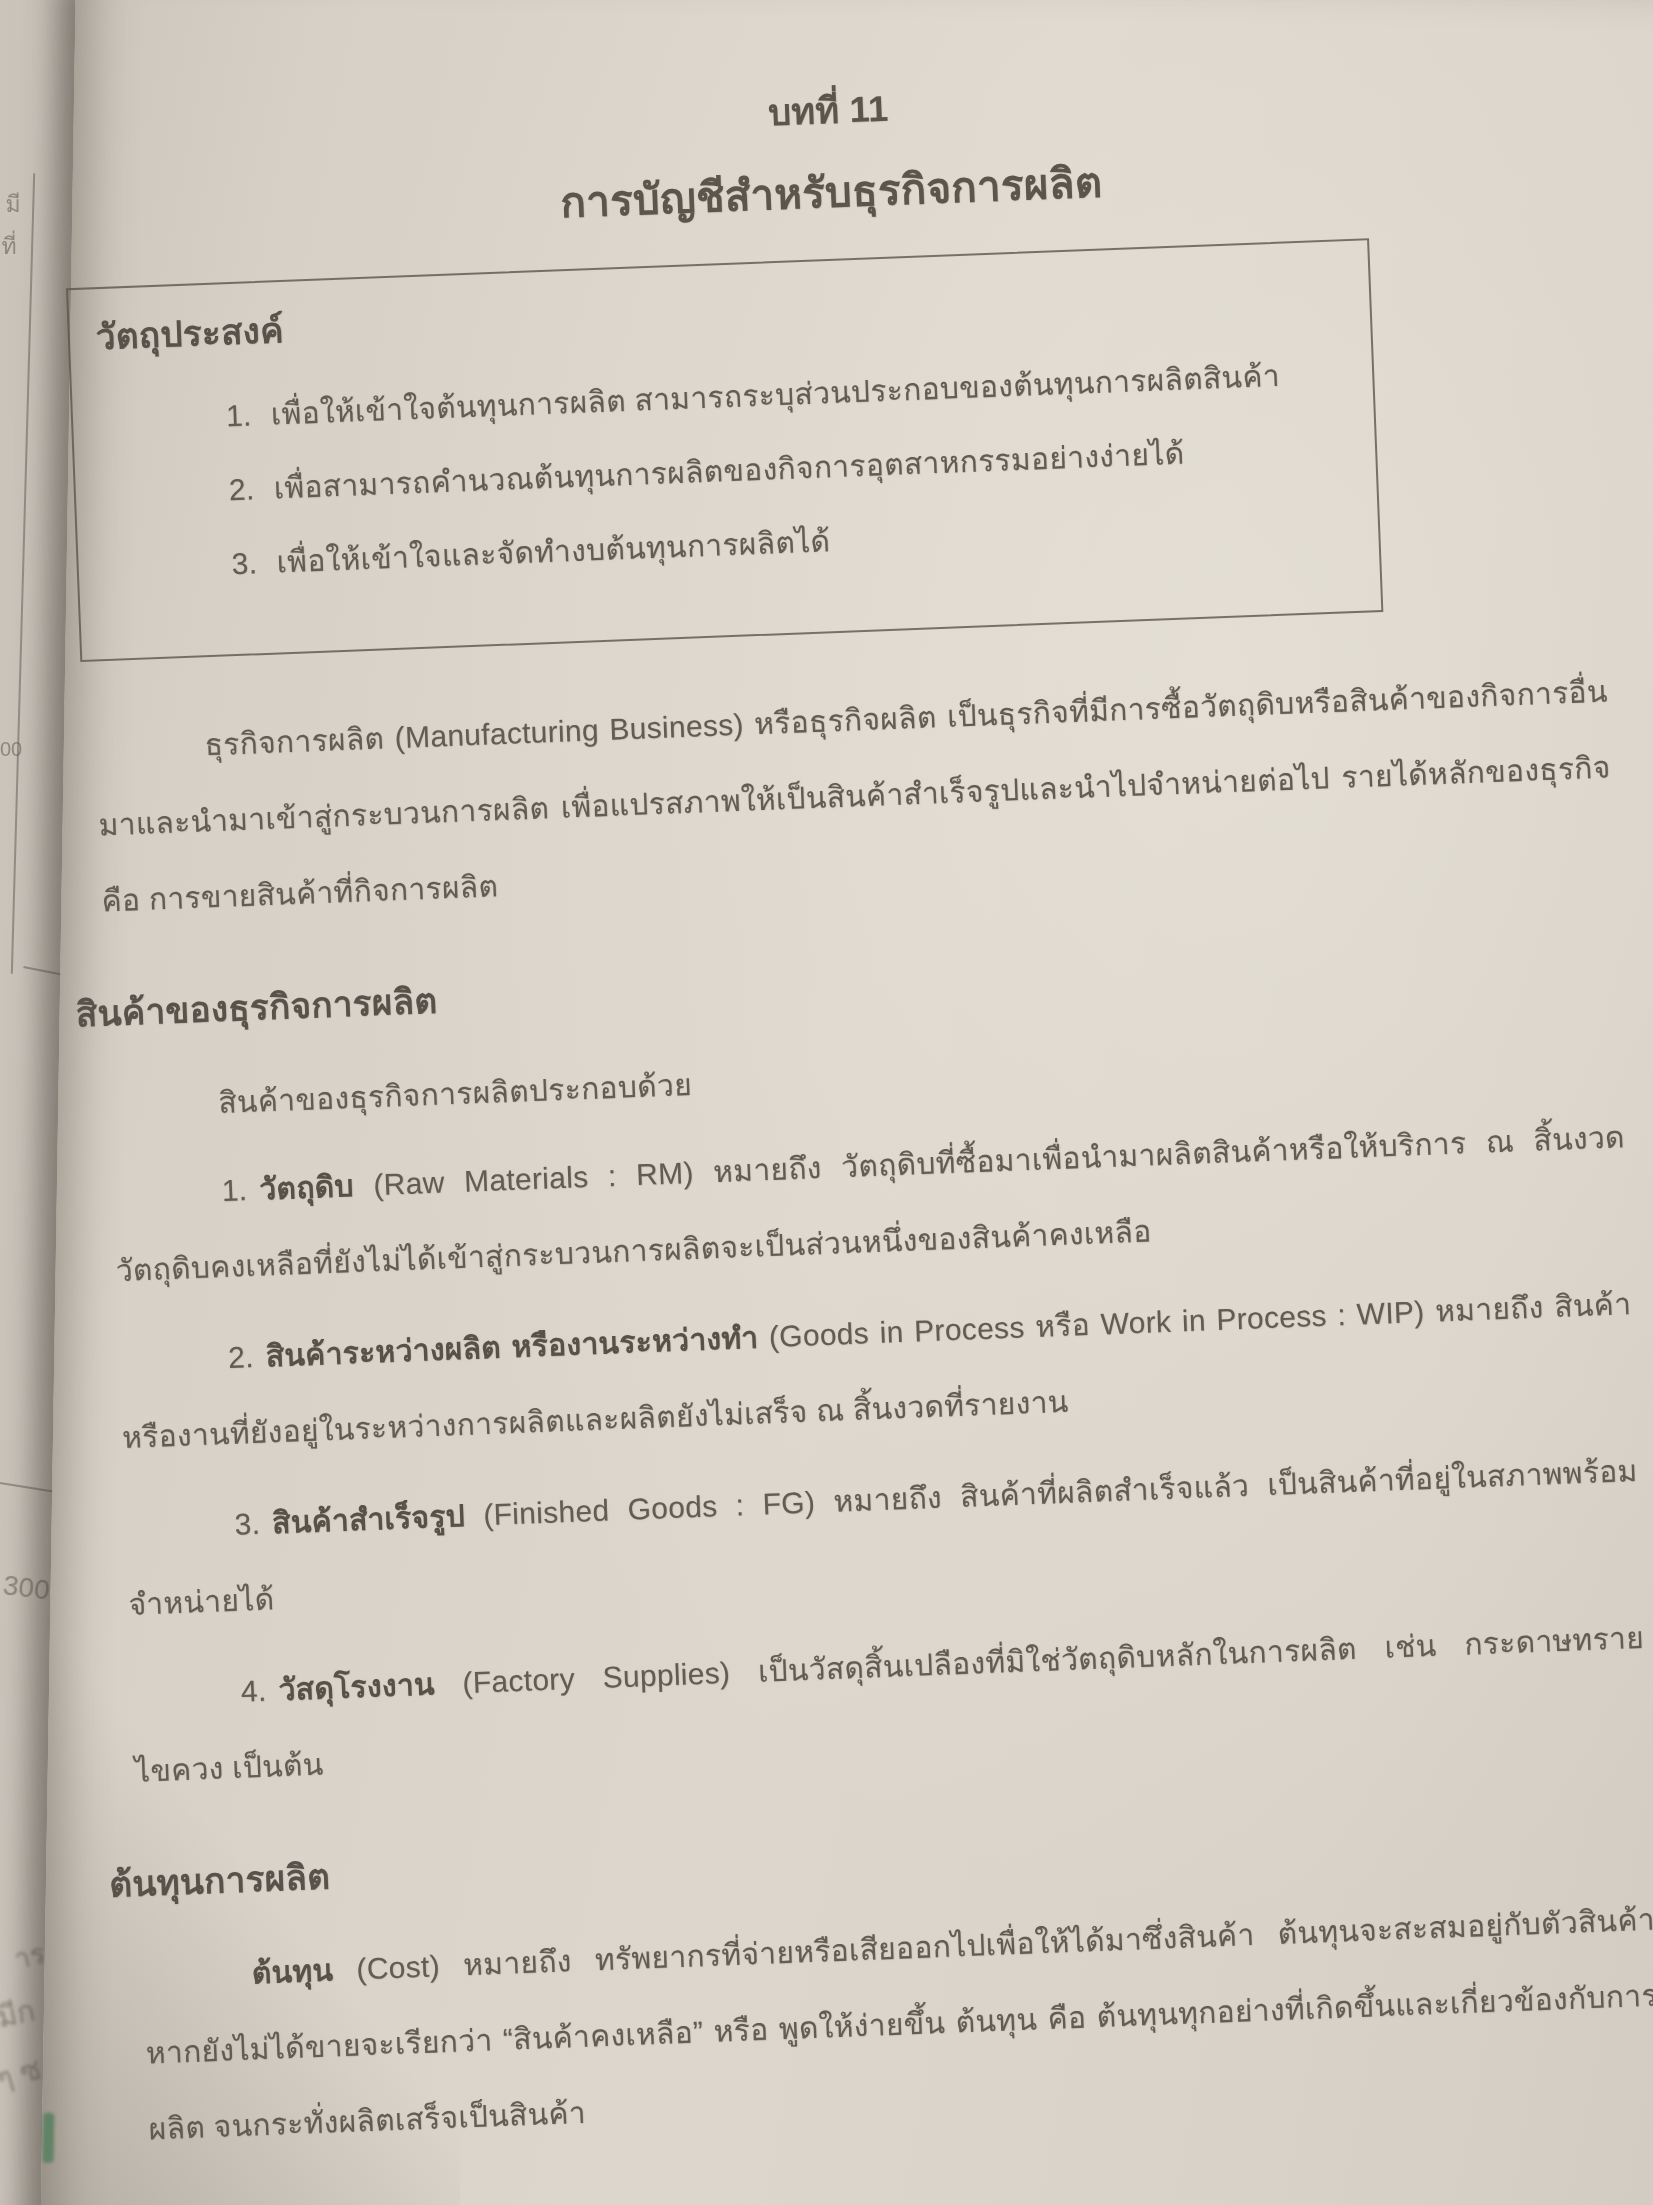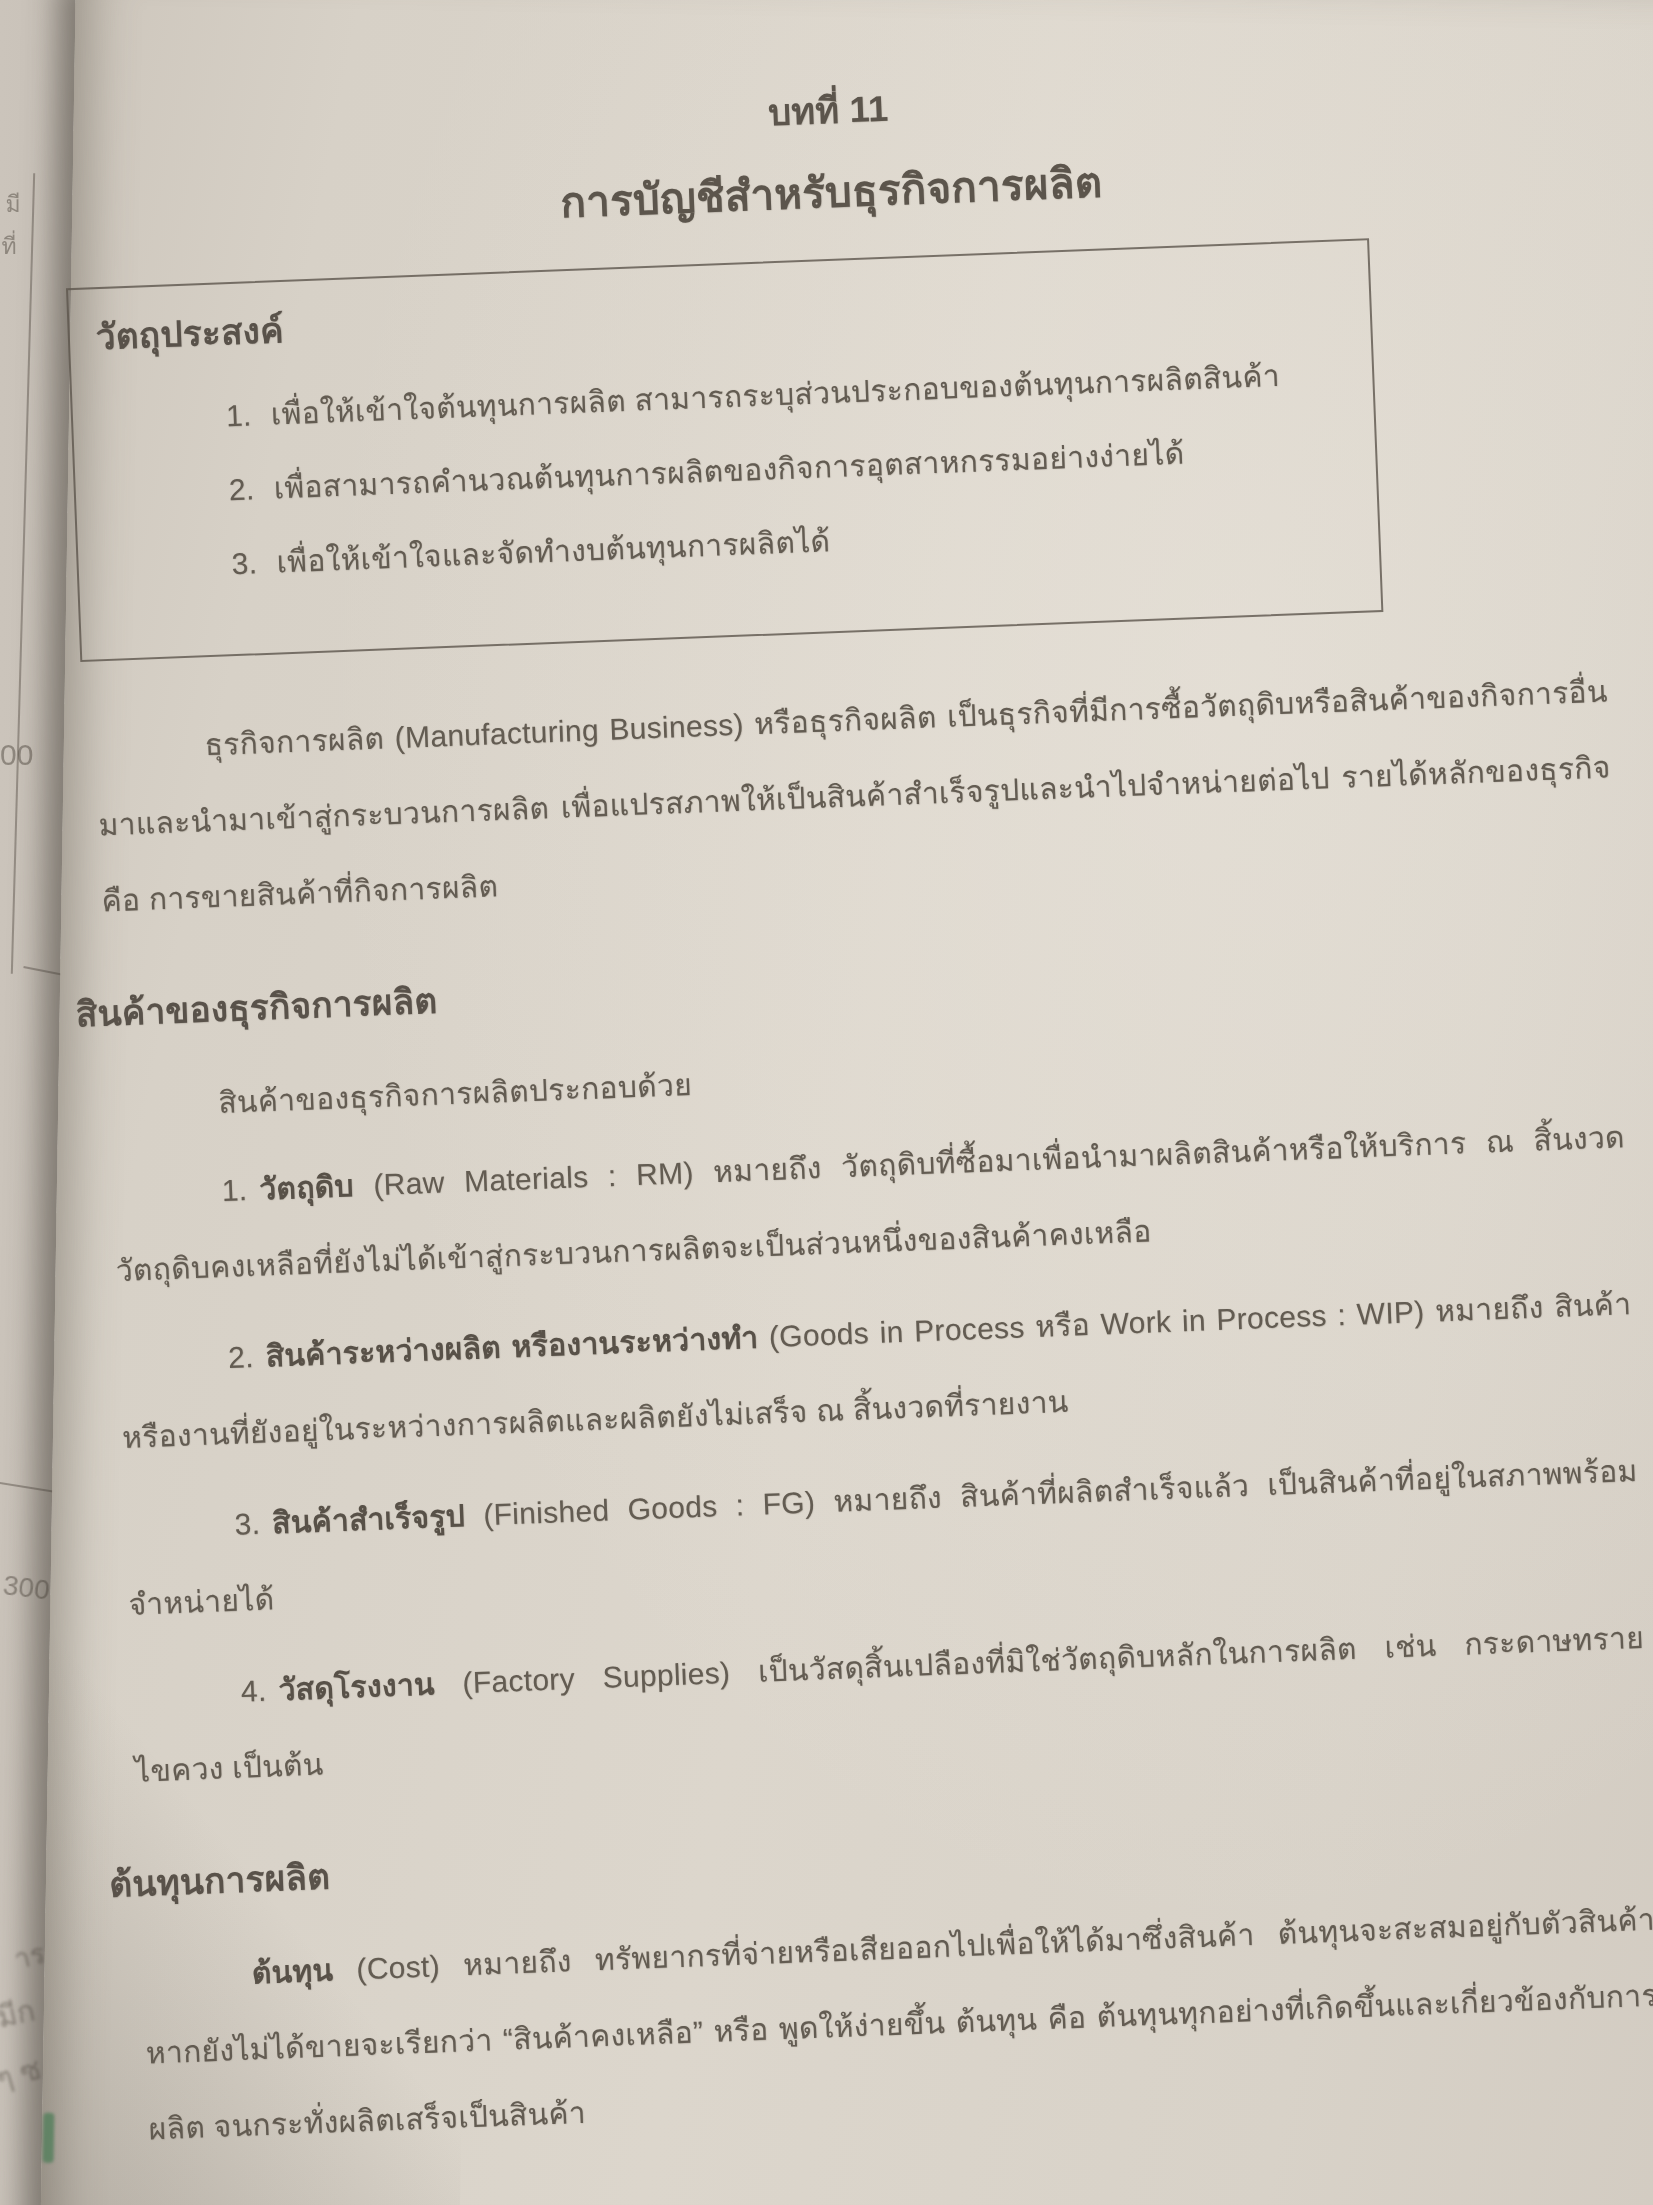--- a/index.html
+++ b/index.html
@@ -122,21 +122,21 @@
 </head>
 <body>
 
 <div id="photo">
 
   <div class="under-page">
     <div class="u-line" style="left:21.6px; top:173px; width:2px; height:801px; transform:rotate(1.6deg);"></div>
     <div class="u-line" style="left:23px; top:972px; width:62px; height:2px; transform:rotate(11deg);"></div>
     <div class="frag" style="left:5.4px; top:186px;">มี</div>
     <div class="frag" style="left:1.4px; top:228px;">ที่</div>
-    <div class="frag" style="left:0px; top:738px; font-size:30px;">00</div>
+    <div class="frag" style="left:0px; top:738px; font-size:20px;">00</div>
     <div class="u-line" style="left:-4px; top:1489px; width:95px; height:2px; transform:rotate(9deg);"></div>
     <div class="u-line" style="left:85px; top:1504px; width:2px; height:227px; transform:rotate(2.5deg);"></div>
     <div class="frag" style="left:2.7px; top:1572px; font-size:28px; transform:rotate(7deg);">300</div>
     <div class="frag" style="left:13.5px; top:1934px; font-size:28px; transform:rotate(-14deg); filter:blur(1.4px);">าร</div>
     <div class="frag" style="left:-2.7px; top:1990px; font-size:30px; transform:rotate(-12deg); filter:blur(1.7px);">มีก</div>
     <div class="frag" style="left:-4px; top:2050px; font-size:30px; transform:rotate(-16deg); filter:blur(1.7px);">ๆ ซ</div>
   </div>
 
   <div class="main-page">
     <div class="content">

